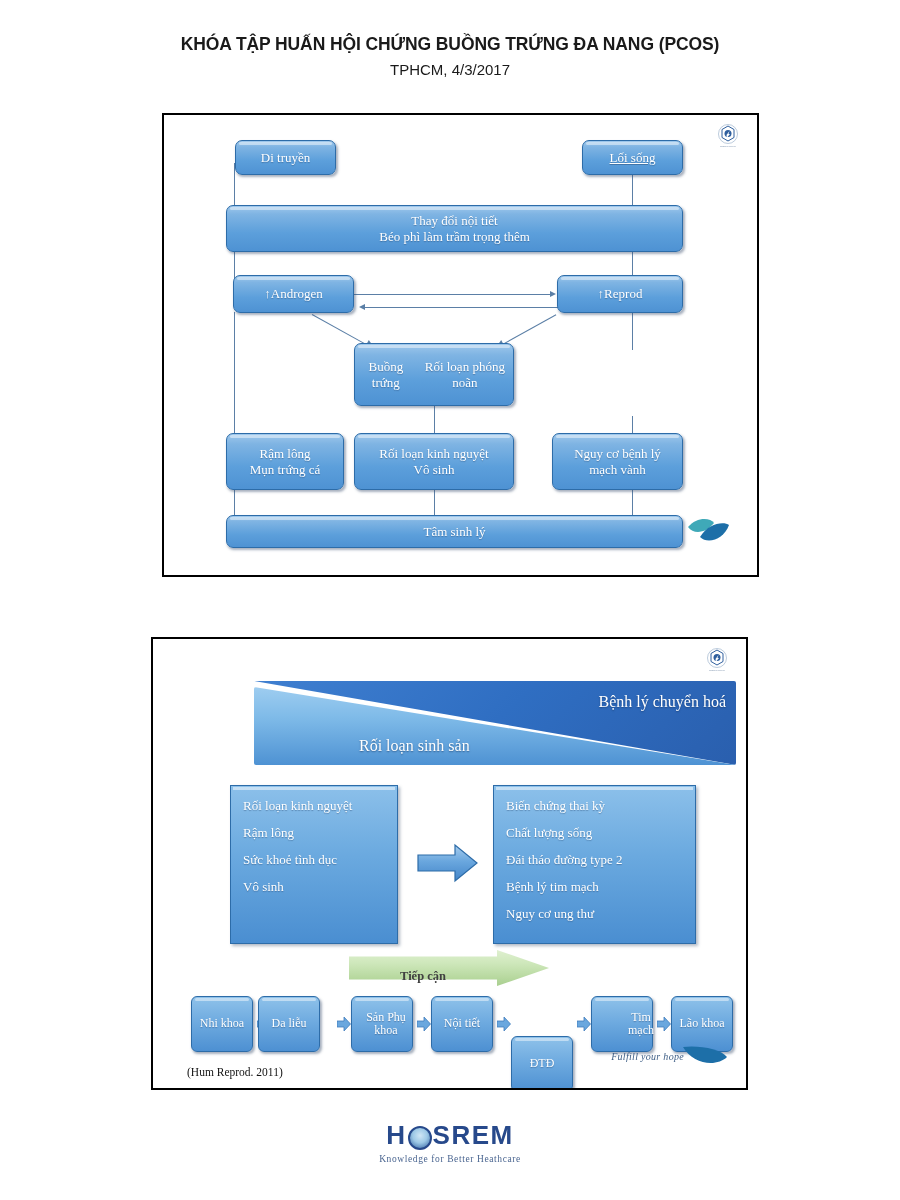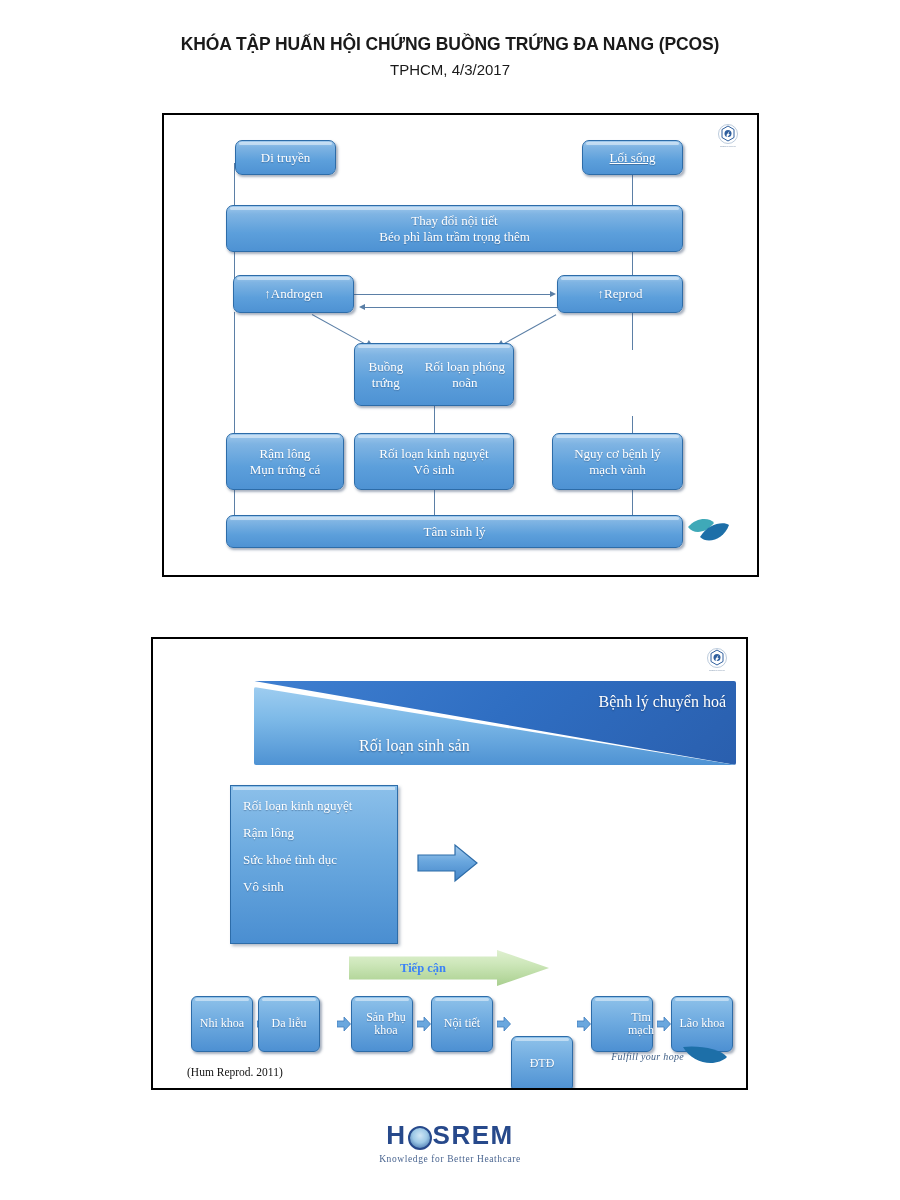--- a/index.html
+++ b/index.html
@@ -112,23 +112,23 @@
     position: absolute; left: 196px; top: 311px; width: 200px; height: 36px;
   }
   .greenarrow .body {
     position: absolute; inset: 0;
     background: linear-gradient(to bottom, #dff0d0 0%, #cfe8bc 35%, #b8d9a0 75%, #a9cf90 100%);
     clip-path: polygon(0% 18%, 74% 18%, 74% 0%, 100% 50%, 74% 100%, 74% 82%, 0% 82%);
     border: 0;
     filter: drop-shadow(1.5px 1.5px 1.5px rgba(90,110,80,0.5));
   }
   .greenarrow .gtext {
-    position: absolute; left: 0; top: 0; width: 74%; height: 100%;
+    position: absolute; left: 0; top: 8px; width: 74%; height: 100%;
     display: flex; align-items: center; justify-content: center;
-    color: #3b82f6; font-weight: bold; font-size: 12.5px;
+    color: #404040; font-weight: bold; font-size: 12.5px;
     font-family: "Liberation Serif", serif; z-index: 3;
   }
 
   
   .chip {
     position: absolute;
     background: linear-gradient(to bottom, #8fc2ea 0%, #6fabe0 45%, #4d90d2 100%);
     border: 1px solid #2d6ca8; border-radius: 6px;
     color: #fff; font-family: "Liberation Serif", serif; font-size: 12px;
     line-height: 1.1;
@@ -287,20 +287,27 @@
     <defs>
       <linearGradient id="ba" x1="0" y1="0" x2="0" y2="1">
         <stop offset="0%" stop-color="#a8cdee"></stop>
         <stop offset="45%" stop-color="#6aa7de"></stop>
         <stop offset="100%" stop-color="#4385c9"></stop>
       </linearGradient>
     </defs>
     <polygon points="1,12 38,12 38,2 60,20 38,38 38,28 1,28" fill="url(#ba)" stroke="#2d6ca8" stroke-width="1.2"></polygon>
   </svg>
 
+  <div class="panel" style="left:340px; top:146px; width:203px; height:159px;">
+    <p>Biến chứng thai kỳ</p>
+    <p>Chất lượng sống</p>
+    <p>Đái tháo đường type 2</p>
+    <p>Bệnh lý tim mạch</p>
+    <p>Nguy cơ ung thư</p>
+  </div>
 
   <div class="greenarrow">
     <div class="body"></div>
     <div class="gtext">Tiếp cận</div>
   </div>
 
   <div class="chip" style="left:38px; top:357px; width:62px; height:56px;">
     <span>Nhi khoa</span>
   </div>
   <svg class="chiparrow" style="left:104px; top:377px;" viewBox="0 0 14 16">

